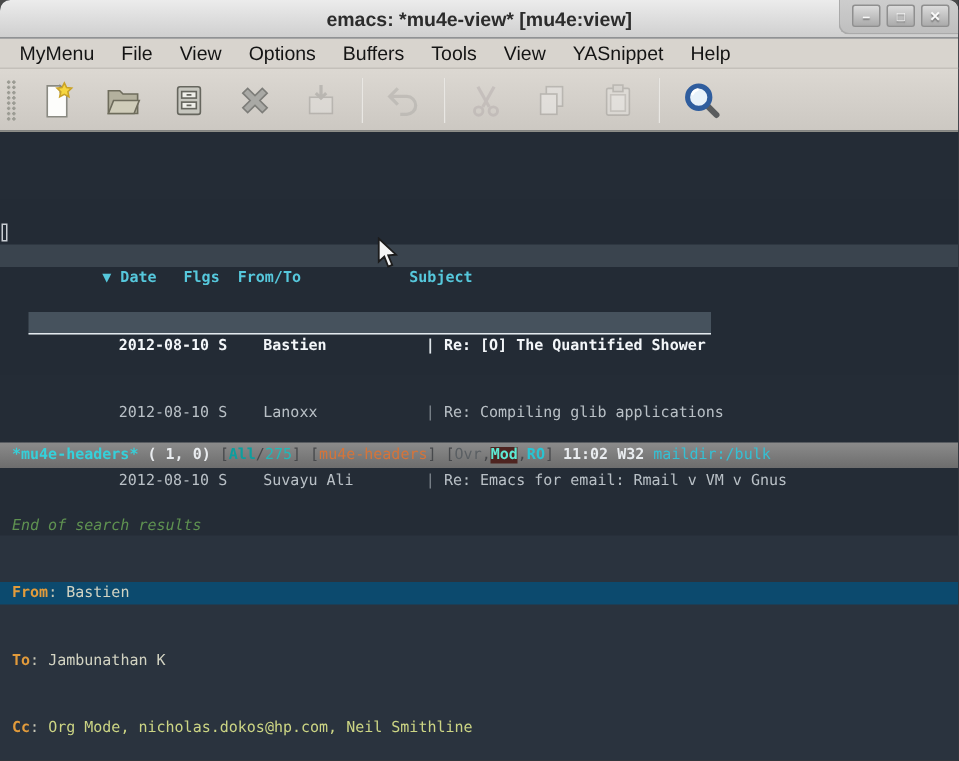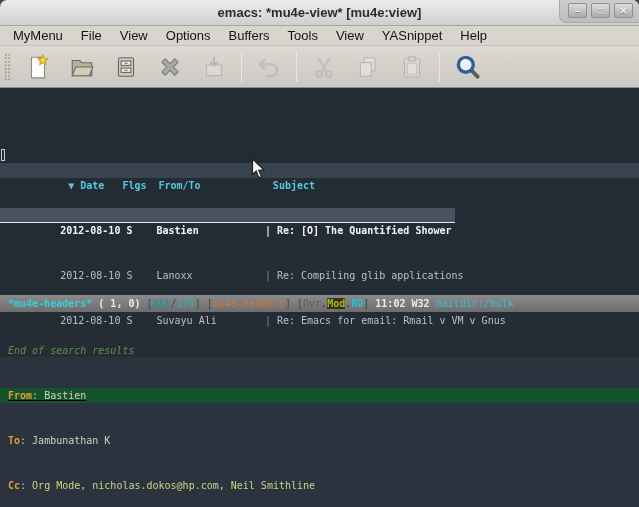--- a/index.html
+++ b/index.html
@@ -44,45 +44,45 @@
   .emacs { position:relative; height:419px; font-size:10px; line-height:15px;
            white-space:pre; overflow:hidden; }
 
   .hwin { height:117px; background:#232b35; position:relative; }
   .hline { height:15px; }
   .hcols { background:#3a444e; color:#56c8dc; font-weight:bold; padding-left:calc(8px + 2ch); }
   .c-sort { display:inline-block; width:2ch; }
   .c-date { display:inline-block; width:7ch; }
   .c-flgs { display:inline-block; width:6ch; }
   .c-from { display:inline-block; width:19ch; }
-  .hrow { color:#b9c0c6; margin-left:0; padding-left:2ch; }
+  .hrow { color:#b9c0c6; margin-left:19px; padding-left:2ch; }
   .r-date { display:inline-block; width:11ch; }
   .r-flags { display:inline-block; width:5ch; }
   .r-from { display:inline-block; width:18ch; }
   .sep { color:#7f878f; }
   .hrow.selected { background:#46525d; color:#f3f6f9; font-weight:bold;
                    border-bottom:1px solid #e3e9ee; width:max-content; padding-right:3px; }
   .hrow.selected .sep { color:#dfe5ea; }
   .endres { color:#5f9251; font-style:italic; padding-left:8px; }
   .fringe-mark { position:absolute; left:1px; top:16px; width:4px; height:12px;
                  border:1px solid #c9ced3; }
 
   
   .modeline { height:17px; line-height:17px; padding-left:8px; overflow:hidden;
               font-weight:bold; }
   .ml1 { background:linear-gradient(#8b8b8b,#6d6d6d); }
   .mc  { color:#35d0da; } .ml  { color:#e9ecef; } .md  { color:#47494c; font-weight:normal; }
   .md2 { color:#5a5f63; font-weight:normal; } .mtb { color:#0e9e9e; } .mt { color:#22b8b8; font-weight:normal; }
-  .mo  { color:#d4743a; font-weight:normal; } .mr { color:#84cc16; background:#4e2420; } .mc2 { color:#29c4d2;margin-top:44px; }
+  .mo  { color:#d4743a; font-weight:normal; } .mr { color:#5eead4; background:#4e2420; } .mc2 { color:#29c4d2;margin-top:44px; }
   .mcy { color:#35c0d4; font-weight:normal; }
 
   
   .vwin { height:251px; background:#2a333e; padding-top:1px; }
   .vline { height:15px; padding-left:8px; }
-  .vline.hl { background:#14532d;text-decoration:underline; }
+  .vline.hl { background:#0c4a6e; }
   .vlabel { color:#e29b3b; font-weight:bold; }
   .vcolon { color:#c6c6b6; }
   .val-contact { color:#d2d3c2; }
   .val-cc   { color:#ccd584; }
 
   .cursor { position:absolute; left:251px; top:70px; pointer-events:none; }
 </style>
 </head>
 <body>
 

